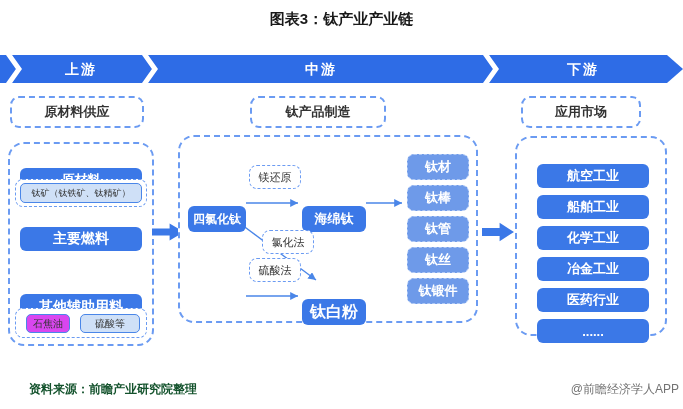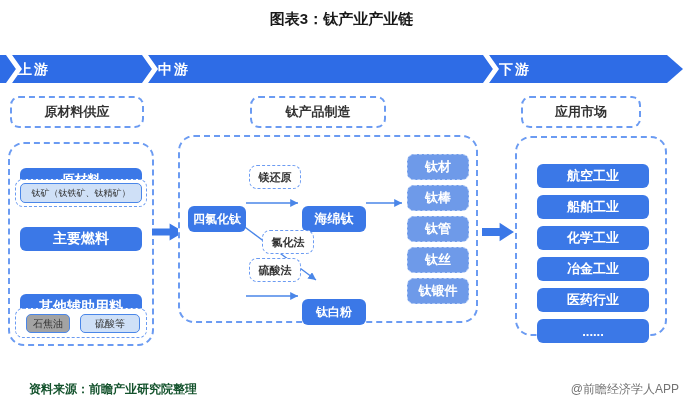--- a/index.html
+++ b/index.html
@@ -8,40 +8,40 @@
     font-family:"Liberation Sans","DejaVu Sans",sans-serif;overflow:hidden;
   }
   .abs{position:absolute;box-sizing:border-box;}
   
   .title{left:0;top:10;width:683px;top:10px;text-align:center;font-size:15px;font-weight:bold;color:#1a1a1a;}
   
   .banner{left:0;top:55px;width:683px;height:28px;background:#2e6ce6;
     clip-path:polygon(0 0,calc(100% - 16px) 0,100% 50%,calc(100% - 16px) 100%,0 100%);}
   .chev{position:absolute;top:0;width:16px;height:28px;background:#ffffff;
     clip-path:polygon(0 0,38% 0,100% 50%,38% 100%,0 100%,62% 50%);}
-  .seg-label{position:absolute;top:0;height:28px;line-height:28px;text-align:left;
+  .seg-label{position:absolute;top:0;height:28px;line-height:28px;text-align:center;
     color:#ffffff;font-size:14px;font-weight:bold;letter-spacing:2px;}
   
   .hdr{border:2px dashed #6b9bf2;border-radius:9px;background:#fff;display:flex;
     align-items:center;justify-content:center;font-size:13px;font-weight:bold;color:#333;}
   
   .cont{border:2px dashed #6b9bf2;border-radius:16px;background:#fff;}
   .subbox{border:1.5px dashed #6b9bf2;border-radius:8px;background:#fff;text-align:center;}
   
   .btn-solid{background:#3b78e7;border-radius:6px;color:#fff;font-weight:bold;
     display:flex;align-items:center;justify-content:center;margin-top:16px;}
   .btn-med{background:#6e9ae9;border:1.5px dashed #aec8f5;border-radius:7px;color:#fff;
     font-weight:bold;display:flex;align-items:center;justify-content:center;font-size:13px;}
   .btn-light{background:#cfe0f7;border:1px solid #4a86e8;border-radius:5px;color:#333;
     display:flex;align-items:center;justify-content:center;}
   .btn-light.dashed{border-style:dashed;}
-  .btn-white{background:#a3a3a3;border:1px solid #4a86e8;border-radius:5px;color:#333;
+  .btn-white{background:#d946ef;border:1px solid #4a86e8;border-radius:5px;color:#333;
     display:flex;align-items:center;justify-content:center;}
   .lbl{border:1.5px dashed #6b9bf2;border-radius:8px;background:#fff;color:#333;
-    display:flex;align-items:center;justify-content:center;font-size:11px;font-weight:bold;}
+    display:flex;align-items:center;justify-content:center;font-size:11px;font-weight:normal;}
   
   .big-arrow{background:#3b78e7;
     clip-path:polygon(0 32%,55% 32%,55% 8%,100% 50%,55% 92%,55% 68%,0 68%);}
   .footer-left{left:6px;top:381px;font-size:12px;font-weight:bold;color:#14532d;margin-left:23px;}
   .footer-right{right:4px;top:381px;font-size:12px;color:#737373;}
   svg{position:absolute;left:0;top:0;overflow:visible;}
 </style>
 </head>
 <body>
 
@@ -91,21 +91,21 @@
     <line x1="50" y1="79" x2="136" y2="143" stroke="#4a86e8" stroke-width="1.3" marker-end="url(#ah2)"></line>
     <line x1="66" y1="159" x2="118" y2="159" stroke="#4a86e8" stroke-width="1.3" marker-end="url(#ah2)"></line>
     <line x1="186" y1="66" x2="222" y2="66" stroke="#4a86e8" stroke-width="1.3" marker-end="url(#ah2)"></line>
   </svg>
 
   <div class="abs btn-solid" style="left:8px;top:53px;width:58px;height:26px;font-size:12px">四氯化钛</div>
   <div class="abs lbl" style="left:69px;top:28px;width:52px;height:24px">镁还原</div>
   <div class="abs btn-solid" style="left:122px;top:53px;width:64px;height:26px;font-size:13px">海绵钛</div>
   <div class="abs lbl" style="left:82px;top:93px;width:52px;height:24px">氯化法</div>
   <div class="abs lbl" style="left:69px;top:121px;width:52px;height:24px">硫酸法</div>
-  <div class="abs btn-solid" style="left:122px;top:146px;width:64px;height:26px;font-size:12px">钛白粉</div>
+  <div class="abs btn-solid" style="left:122px;top:146px;width:64px;height:26px;font-size:16px">钛白粉</div>
 
   <div class="abs btn-med" style="left:227px;top:17px;width:62px;height:26px">钛材</div>
   <div class="abs btn-med" style="left:227px;top:48px;width:62px;height:26px">钛棒</div>
   <div class="abs btn-med" style="left:227px;top:79px;width:62px;height:26px">钛管</div>
   <div class="abs btn-med" style="left:227px;top:110px;width:62px;height:26px">钛丝</div>
   <div class="abs btn-med" style="left:227px;top:141px;width:62px;height:26px">钛锻件</div>
 </div>
 
 <div class="abs big-arrow" style="left:482px;top:221px;width:32px;height:22px"></div>
 

